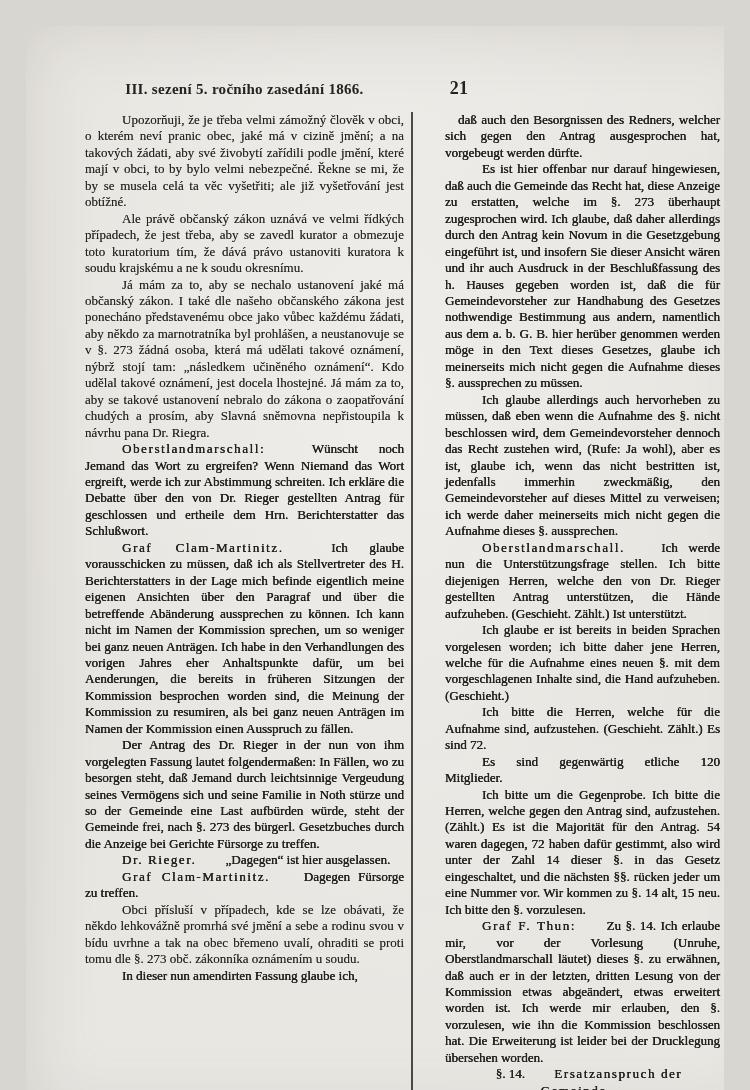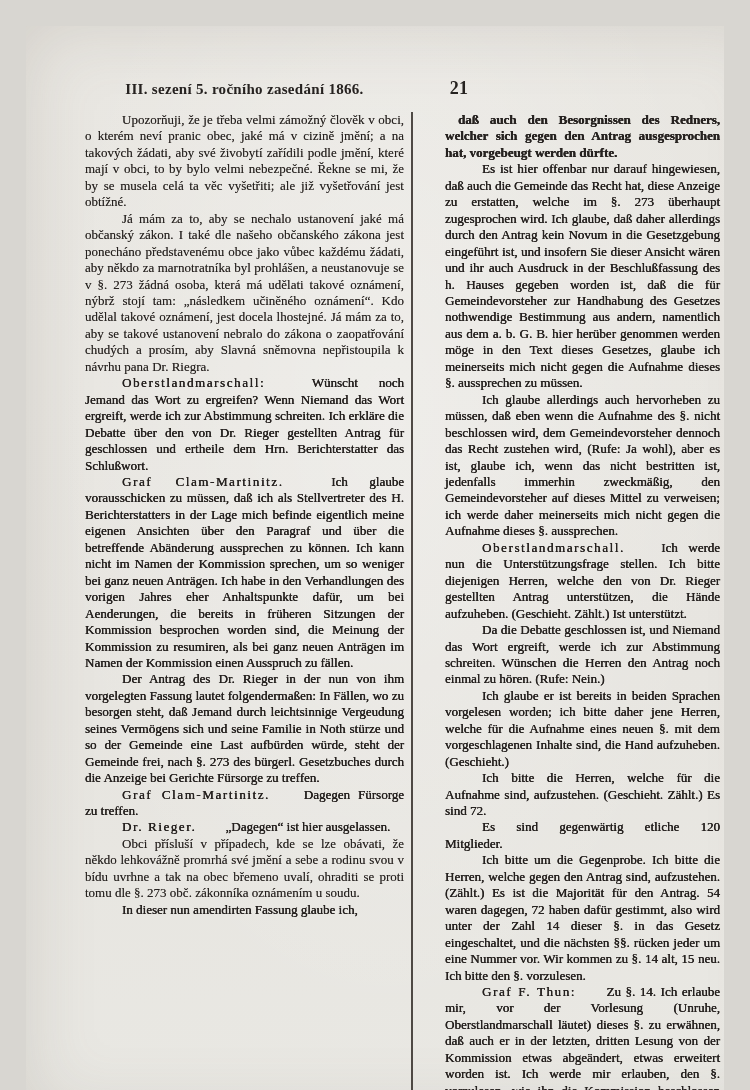--- a/index.html
+++ b/index.html
@@ -46,54 +46,54 @@
   .col-left{width:319px;}
   .col-right{flex:1;padding-left:15px;}
   .divider{
     position:absolute;
     top:0;left:326px;
     width:2px;height:990px;
     background:var(--divider);
     opacity:0.85;
   }
   .par{margin:0;text-indent:24px;}
-  .par.noindent{text-indent:0;font-weight:bold;}
+  .par.noindent{text-indent:0;}
   .par.center{text-align:center;text-indent:0;}
   .spaced{letter-spacing:1.6px;}
   .fraktur{text-shadow:0.25px 0 0 currentColor, 0 0 0.5px rgba(45,38,32,0.55);}
 </style>
 </head>
 <body>
 
 <div class="page">
 
   <div class="page-header">
     <span class="hdr-left">III. sezení 5. ročního zasedání 1866.</span>
     <span class="hdr-num">21</span>
   </div>
 
   <div class="columns">
     <div class="col col-left">
         <p class="par"><span>Upozorňuji, že je třeba velmi zámožný člověk v obci, o kterém neví pranic obec, jaké má v cizině jmění; a na takových žádati, aby své živobytí zařídili podle jmění, které mají v obci, to by bylo velmi nebezpečné. Řekne se mi, že by se musela celá ta věc vyšetřiti; ale již vyšetřování jest obtížné.</span></p>
+        <p class="par"><span>Ale právě občanský zákon uznává ve velmi řídkých případech, že jest třeba, aby se zavedl kurator a obmezuje toto kuratorium tím, že dává právo ustanoviti kuratora k soudu krajskému a ne k soudu okresnímu.</span></p>
         <p class="par"><span>Já mám za to, aby se nechalo ustanovení jaké má občanský zákon. I také dle našeho občanského zákona jest ponecháno představenému obce jako vůbec každému žádati, aby někdo za marnotratníka byl prohlášen, a neustanovuje se v §. 273 žádná osoba, která má udělati takové oznámení, nýbrž stojí tam: „následkem učiněného oznámení“. Kdo udělal takové oznámení, jest docela lhostejné. Já mám za to, aby se takové ustanovení nebralo do zákona o zaopatřování chudých a prosím, aby Slavná sněmovna nepřistoupila k návrhu pana Dr. Riegra.</span></p>
         <p class="par fraktur"><span class="spaced">Oberstlandmarschall:</span><span> Wünscht noch Jemand das Wort zu ergreifen? Wenn Niemand das Wort ergreift, werde ich zur Abstimmung schreiten. Ich erkläre die Debatte über den von Dr. Rieger gestellten Antrag für geschlossen und ertheile dem Hrn. Berichterstatter das Schlußwort.</span></p>
         <p class="par fraktur"><span class="spaced">Graf Clam-Martinitz.</span><span> Ich glaube vorausschicken zu müssen, daß ich als Stellvertreter des H. Berichterstatters in der Lage mich befinde eigentlich meine eigenen Ansichten über den Paragraf und über die betreffende Abänderung aussprechen zu können. Ich kann nicht im Namen der Kommission sprechen, um so weniger bei ganz neuen Anträgen. Ich habe in den Verhandlungen des vorigen Jahres eher Anhaltspunkte dafür, um bei Aenderungen, die bereits in früheren Sitzungen der Kommission besprochen worden sind, die Meinung der Kommission zu resumiren, als bei ganz neuen Anträgen im Namen der Kommission einen Ausspruch zu fällen.</span></p>
         <p class="par fraktur"><span>Der Antrag des Dr. Rieger in der nun von ihm vorgelegten Fassung lautet folgendermaßen: In Fällen, wo zu besorgen steht, daß Jemand durch leichtsinnige Vergeudung seines Vermögens sich und seine Familie in Noth stürze und so der Gemeinde eine Last aufbürden würde, steht der Gemeinde frei, nach §. 273 des bürgerl. Gesetzbuches durch die Anzeige bei Gerichte Fürsorge zu treffen.</span></p>
+        <p class="par fraktur"><span class="spaced">Dr. Rieger.</span><span> „Dagegen“ ist hier ausgelassen.</span></p>
         <p class="par fraktur"><span class="spaced">Graf Clam-Martinitz.</span><span> Dagegen Fürsorge zu treffen.</span></p>
-        <p class="par fraktur"><span class="spaced">Dr. Rieger.</span><span> „Dagegen“ ist hier ausgelassen.</span></p>
         <p class="par"><span>Obci přísluší v případech, kde se lze obávati, že někdo lehkovážně promrhá své jmění a sebe a rodinu svou v bídu uvrhne a tak na obec břemeno uvalí, ohraditi se proti tomu dle §. 273 obč. zákonníka oznámením u soudu.</span></p>
         <p class="par fraktur"><span>In dieser nun amendirten Fassung glaube ich,</span></p>
       </div>
     <div class="divider"></div>
     <div class="col col-right">
         <p class="par noindent fraktur"><span>daß auch den Besorgnissen des Redners, welcher sich gegen den Antrag ausgesprochen hat, vorgebeugt werden dürfte.</span></p>
         <p class="par fraktur"><span>Es ist hier offenbar nur darauf hingewiesen, daß auch die Gemeinde das Recht hat, diese Anzeige zu erstatten, welche im §. 273 überhaupt zugesprochen wird. Ich glaube, daß daher allerdings durch den Antrag kein Novum in die Gesetzgebung eingeführt ist, und insofern Sie dieser Ansicht wären und ihr auch Ausdruck in der Beschlußfassung des h. Hauses gegeben worden ist, daß die für Gemeindevorsteher zur Handhabung des Gesetzes nothwendige Bestimmung aus andern, namentlich aus dem a. b. G. B. hier herüber genommen werden möge in den Text dieses Gesetzes, glaube ich meinerseits mich nicht gegen die Aufnahme dieses §. aussprechen zu müssen.</span></p>
         <p class="par fraktur"><span>Ich glaube allerdings auch hervorheben zu müssen, daß eben wenn die Aufnahme des §. nicht beschlossen wird, dem Gemeindevorsteher dennoch das Recht zustehen wird, (Rufe: Ja wohl), aber es ist, glaube ich, wenn das nicht bestritten ist, jedenfalls immerhin zweckmäßig, den Gemeindevorsteher auf dieses Mittel zu verweisen; ich werde daher meinerseits mich nicht gegen die Aufnahme dieses §. aussprechen.</span></p>
         <p class="par fraktur"><span class="spaced">Oberstlandmarschall.</span><span> Ich werde nun die Unterstützungsfrage stellen. Ich bitte diejenigen Herren, welche den von Dr. Rieger gestellten Antrag unterstützen, die Hände aufzuheben. (Geschieht. Zählt.) Ist unterstützt.</span></p>
-        <p class="par fraktur"><span>Da die Debatte geschlossen ist, und Niemand das Wort ergreift, werde ich zur Abstimmung schreiten. Wünschen die Herren den Antrag noch einmal zu hören. (Rufe: Nein.)</span></p>
         <p class="par fraktur"><span>Ich glaube er ist bereits in beiden Sprachen vorgelesen worden; ich bitte daher jene Herren, welche für die Aufnahme eines neuen §. mit dem vorgeschlagenen Inhalte sind, die Hand aufzuheben. (Geschieht.)</span></p>
         <p class="par fraktur"><span>Ich bitte die Herren, welche für die Aufnahme sind, aufzustehen. (Geschieht. Zählt.) Es sind 72.</span></p>
         <p class="par fraktur"><span>Es sind gegenwärtig etliche 120 Mitglieder.</span></p>
         <p class="par fraktur"><span>Ich bitte um die Gegenprobe. Ich bitte die Herren, welche gegen den Antrag sind, aufzustehen. (Zählt.) Es ist die Majorität für den Antrag. 54 waren dagegen, 72 haben dafür gestimmt, also wird unter der Zahl 14 dieser §. in das Gesetz eingeschaltet, und die nächsten §§. rücken jeder um eine Nummer vor. Wir kommen zu §. 14 alt, 15 neu. Ich bitte den §. vorzulesen.</span></p>
         <p class="par fraktur"><span class="spaced">Graf F. Thun:</span><span> Zu §. 14. Ich erlaube mir, vor der Vorlesung (Unruhe, Oberstlandmarschall läutet) dieses §. zu erwähnen, daß auch er in der letzten, dritten Lesung von der Kommission etwas abgeändert, etwas erweitert worden ist. Ich werde mir erlauben, den §. vorzulesen, wie ihn die Kommission beschlossen hat. Die Erweiterung ist leider bei der Drucklegung übersehen worden.</span></p>
         <p class="par noindent center fraktur"><span>§. 14. </span><span class="spaced">Ersatzanspruch der Gemeinde.</span></p>
         <p class="par fraktur"><span>Wenn hervorkommt, daß Jemand zur Wort, als</span></p>
       </div>
   </div>
 

